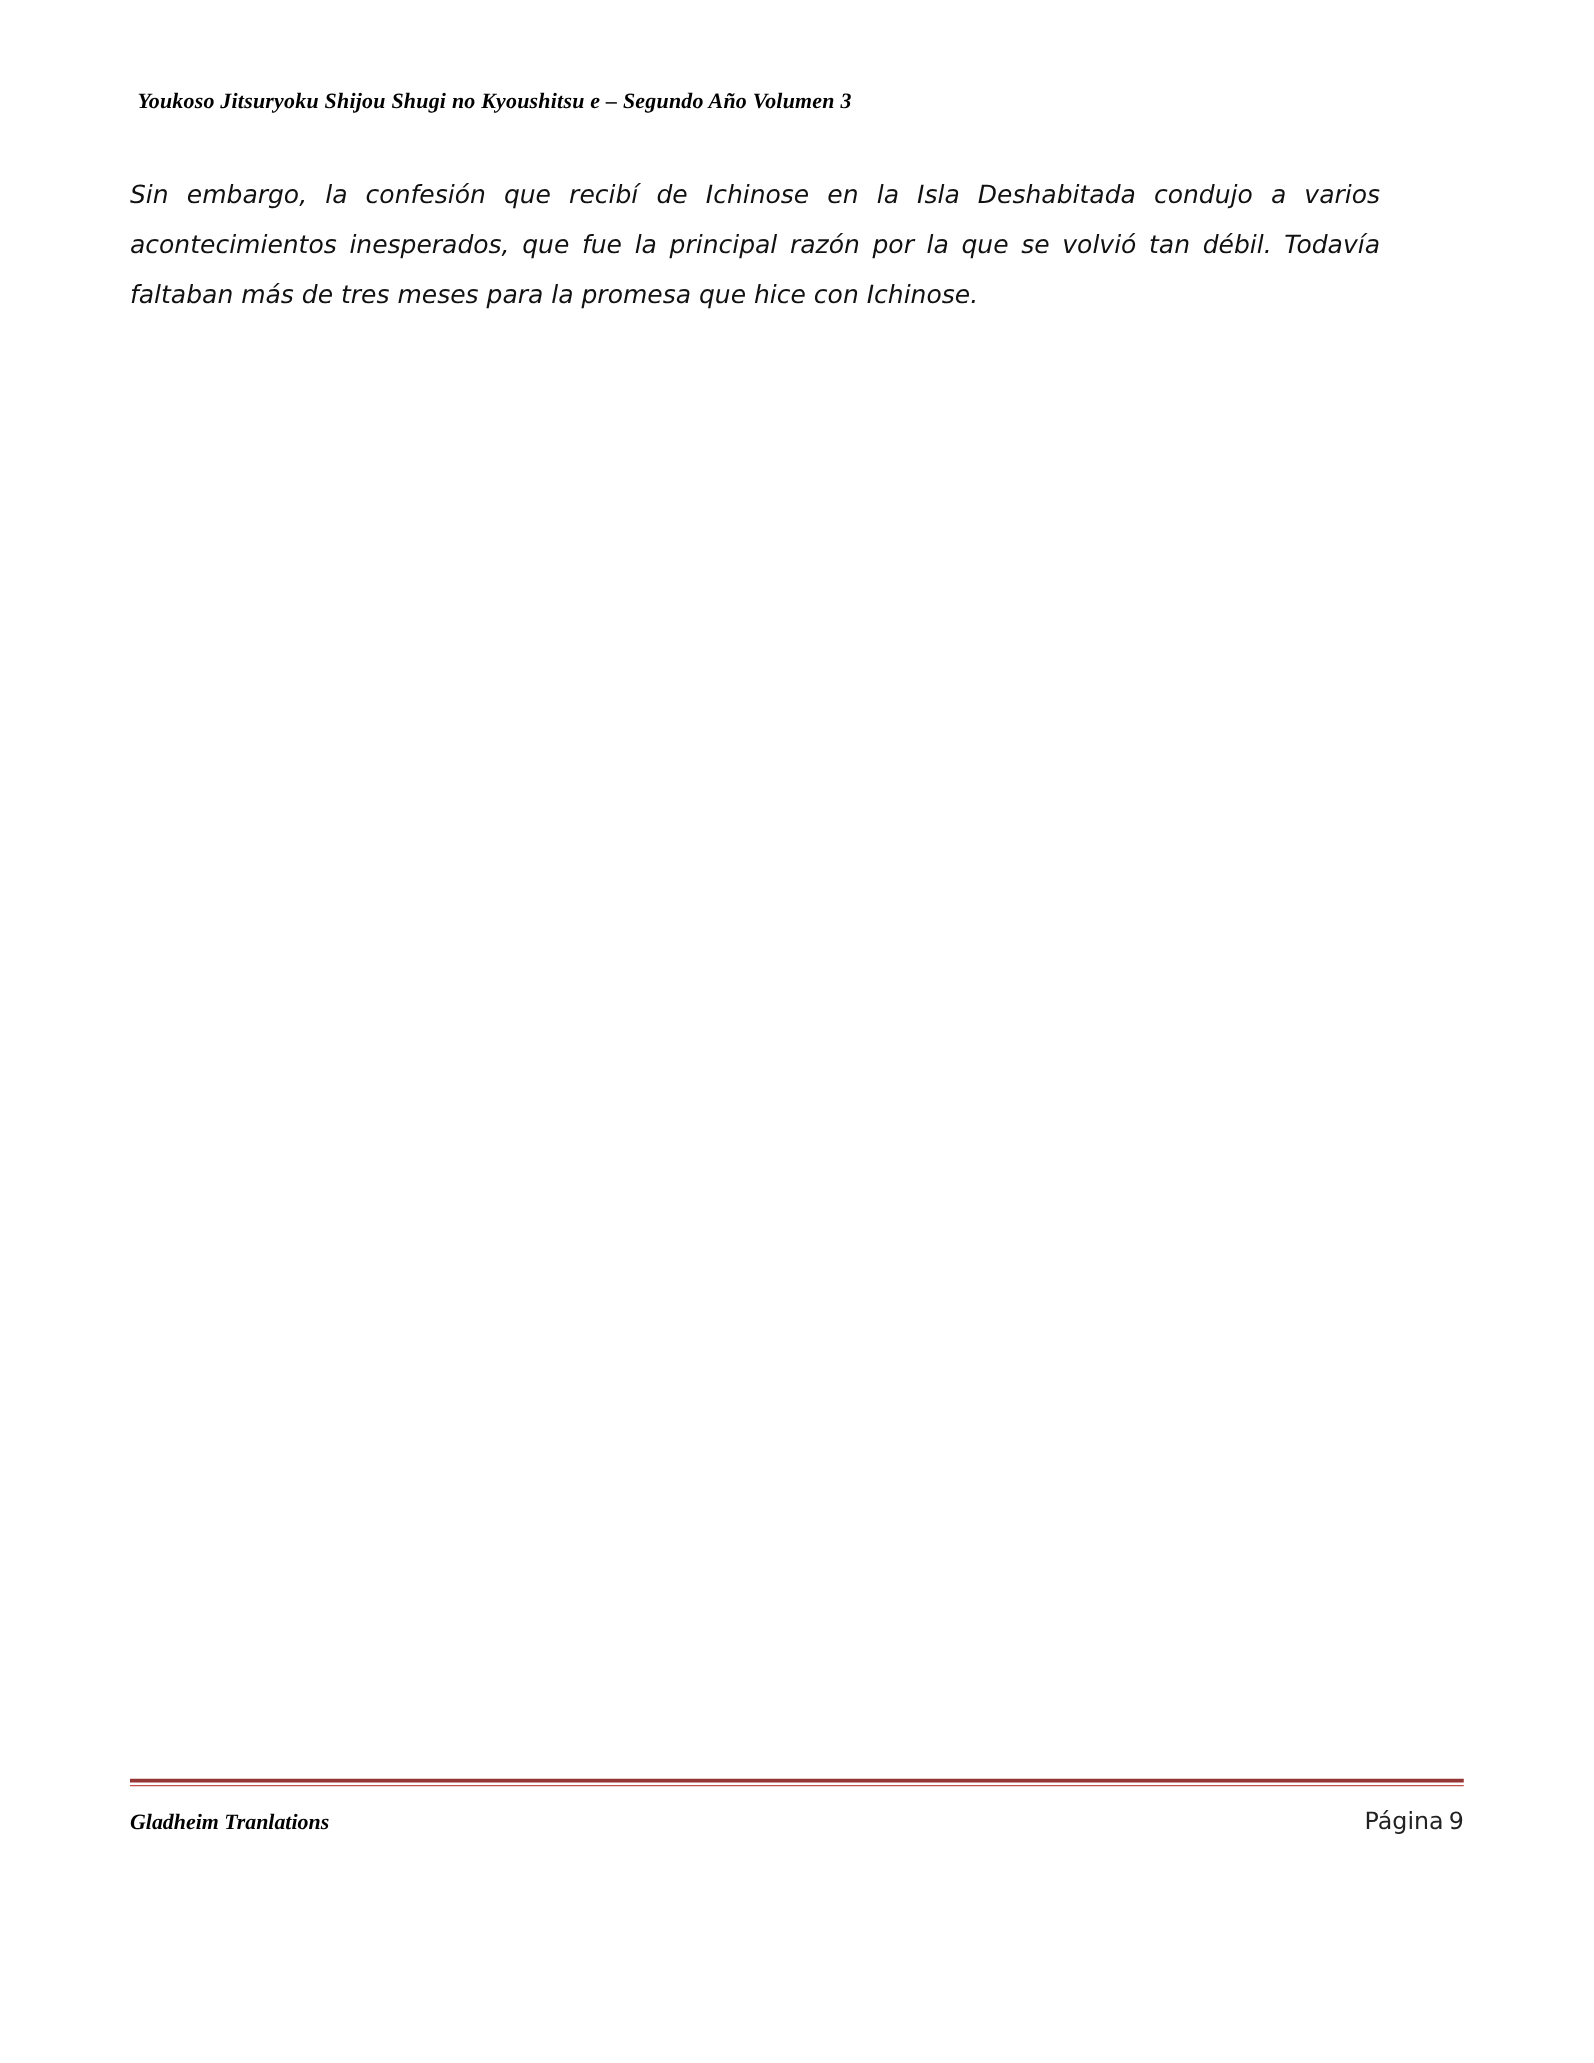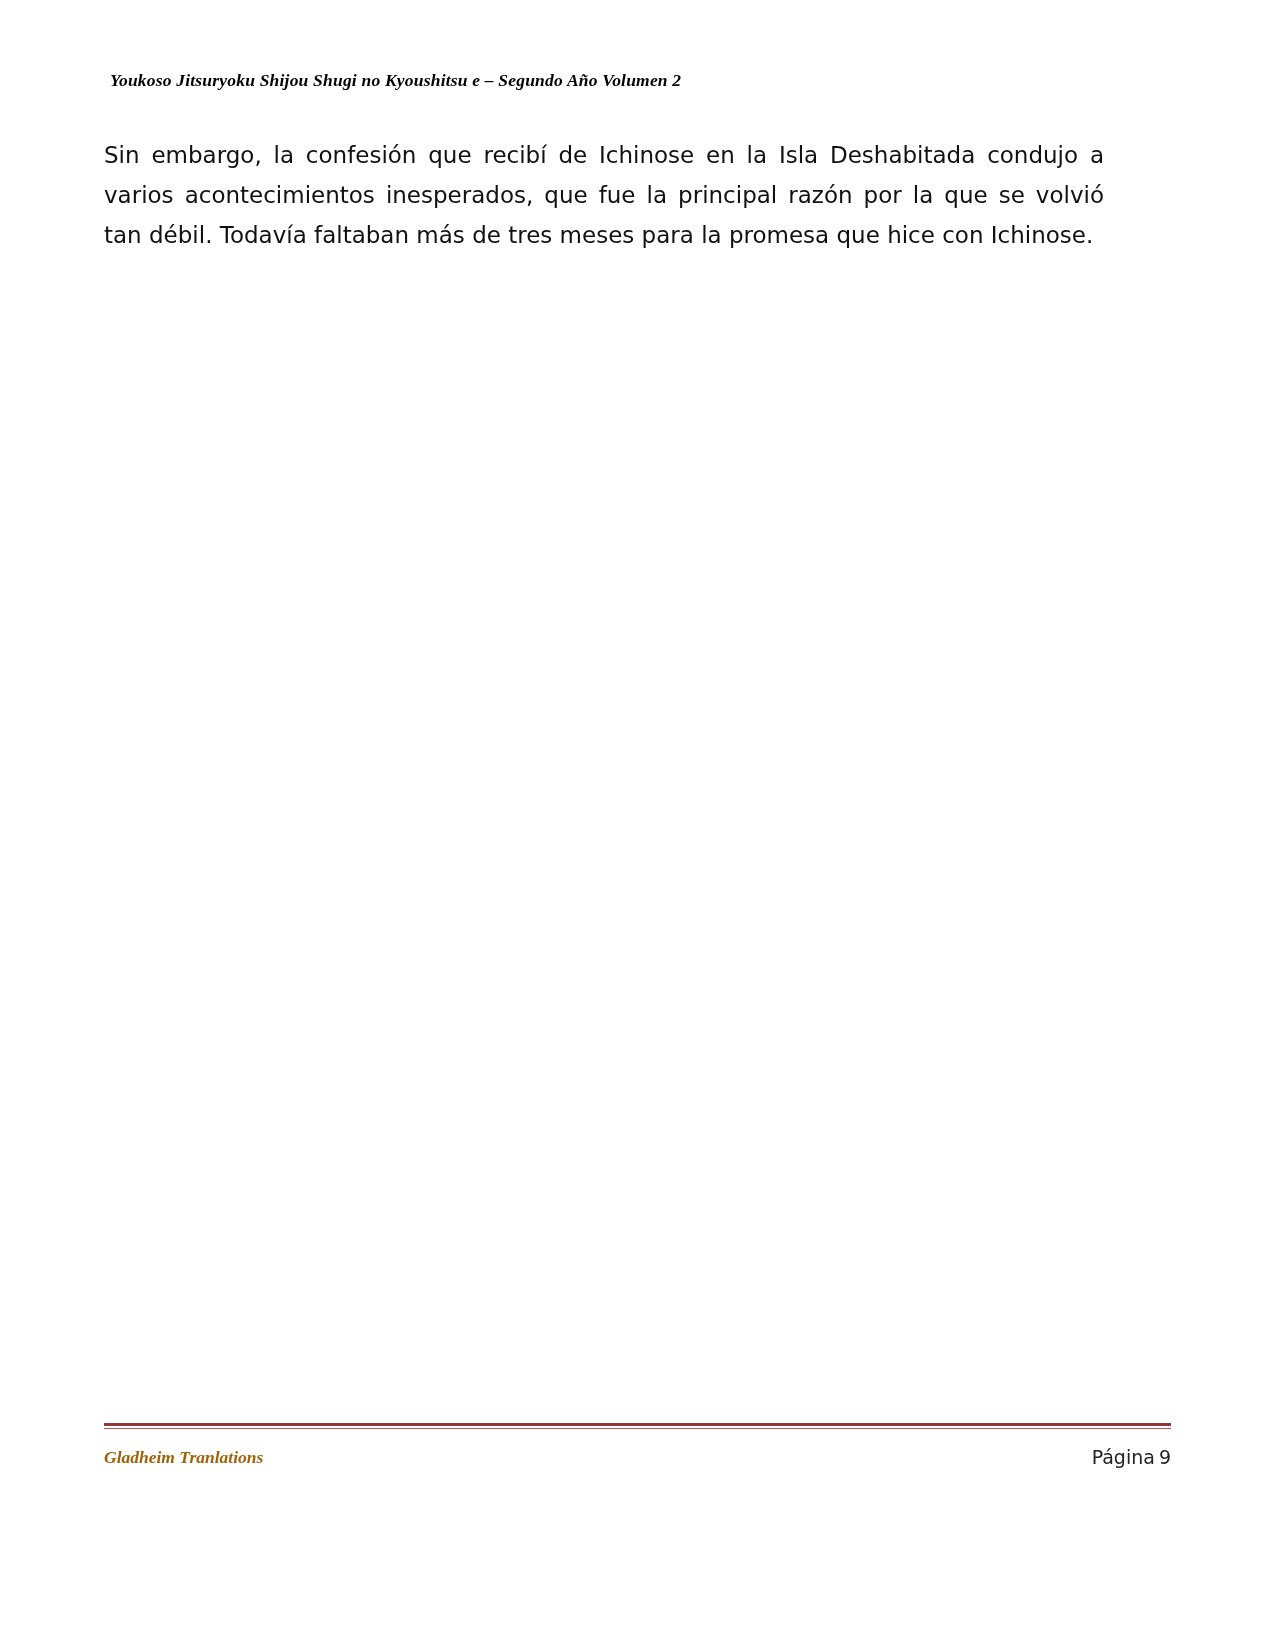--- a/index.html
+++ b/index.html
@@ -35,26 +35,27 @@
   
   .body-block {
     position: absolute;
     top: 135px;
     left: 104px;
     width: 1000px;
   }
   .body-paragraph {
     margin: 0;
     font-family: "DejaVu Sans", sans-serif;
-    font-size: 23px;
+    font-size: 20px;
     line-height: 40px;
     color: #111111;
     text-align: justify;
     text-justify: inter-word;
     hyphens: none;
+    font-style: italic;
   }
 
   
   .footer-rule-top {
     position: absolute;
     left: 104px;
     right: 104px;
     top: 1423px;
     height: 3px;
     background: #943634;
@@ -75,21 +76,21 @@
     height: 30px;
     display: flex;
     align-items: center;
     justify-content: space-between;
   }
   .footer-left {
     font-family: "Liberation Serif", serif;
     font-style: italic;
     font-weight: bold;
     font-size: 17.5px;
-    color: #a16207;
+    color: #000000;
     white-space: nowrap;
   }
   .footer-right {
     font-family: "DejaVu Sans", sans-serif;
     font-size: 19px;
     color: #222222;
     white-space: nowrap;
   }
   .footer-right .page-label {
     font-weight: normal;
@@ -98,21 +99,21 @@
   .footer-right .page-number {
     font-weight: normal;
     margin-left: 4px;
   }
 </style>
 </head>
 <body>
 
 <div class="page">
 
-  <div class="doc-header">Youkoso Jitsuryoku Shijou Shugi no Kyoushitsu e – Segundo Año Volumen 2</div>
+  <div class="doc-header">Youkoso Jitsuryoku Shijou Shugi no Kyoushitsu e – Segundo Año Volumen 3</div>
 
   <div class="body-block">
     <p class="body-paragraph">Sin embargo, la confesión que recibí de Ichinose en la Isla Deshabitada condujo a varios acontecimientos inesperados, que fue la principal razón por la que se volvió tan débil. Todavía faltaban más de tres meses para la promesa que hice con Ichinose.</p>
   </div>
 
   <div class="footer-rule-top"></div>
   <div class="footer-rule-bottom"></div>
 
   <div class="footer">
     <div class="footer-left">Gladheim Tranlations</div>

